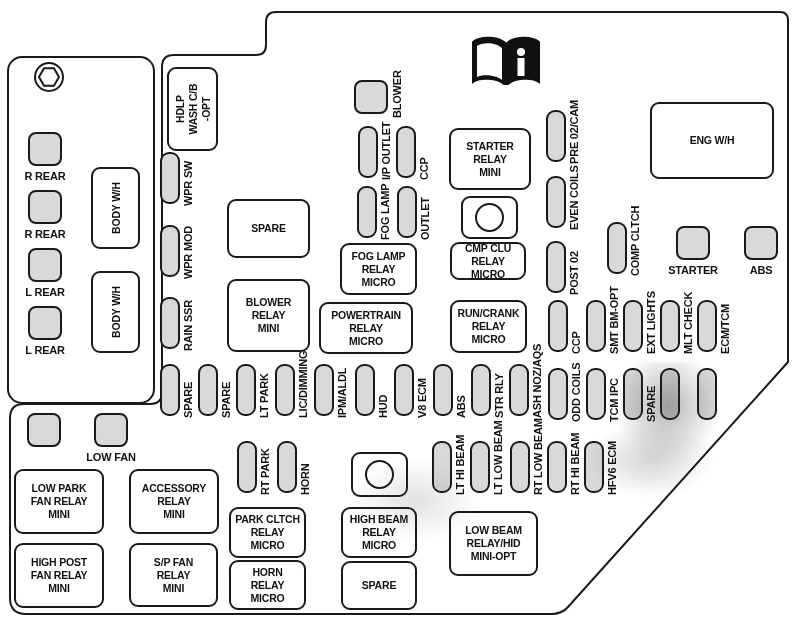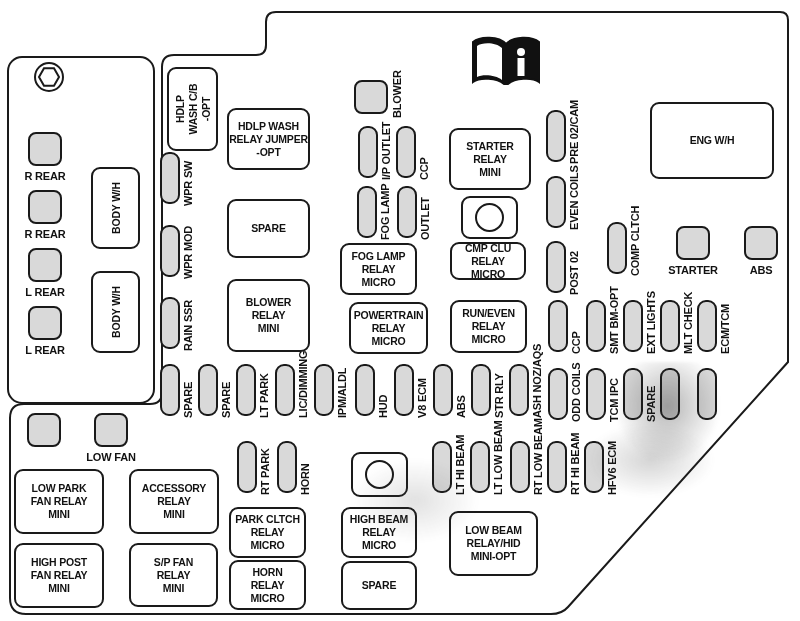--- a/index.html
+++ b/index.html
@@ -163,55 +163,50 @@
     <div class="sqfuse" style="left: 27px; top: 413px;"></div>
     <div class="sublabel" style="left: 2px; top: 468px;">HIGH FAN</div>
     <div class="sqfuse" style="left: 94px; top: 413px;"></div>
     <div class="sublabel" style="left: 69px; top: 451px;">LOW FAN</div>
     <div class="sqfuse" style="left: 676px; top: 226px;"></div>
     <div class="sublabel" style="left: 651px; top: 264px;">STARTER</div>
     <div class="sqfuse" style="left: 744px; top: 226px;"></div>
     <div class="sublabel" style="left: 719px; top: 264px;">ABS</div>
     <div class="sqfuse" style="left: 354px; top: 80px;"></div>
     <div class="vlabel" style="left: 391px; top: 118px;">BLOWER</div>
-    <div class="box" style="left: 227px; top: 108px; width: 83px; height: 62px;">
-      <div class="boxline">HDLP WASH</div>
-      <div class="boxline">RELAY JUMPER</div>
-      <div class="boxline">-OPT</div>
-    </div>
     <div class="box" style="left: 227px; top: 199px; width: 83px; height: 59px;">
       <div class="boxline">SPARE</div>
     </div>
     <div class="box" style="left: 227px; top: 279px; width: 83px; height: 73px;">
       <div class="boxline">BLOWER</div>
       <div class="boxline">RELAY</div>
       <div class="boxline">MINI</div>
     </div>
     <div class="box" style="left: 340px; top: 243px; width: 77px; height: 52px;">
       <div class="boxline">FOG LAMP</div>
       <div class="boxline">RELAY</div>
       <div class="boxline">MICRO</div>
     </div>
-    <div class="box" style="left: 349px; top: 302px; width: 79px; height: 52px;">
+    <div class="box" style="left: 319px; top: 302px; width: 94px; height: 52px;">
       <div class="boxline">POWERTRAIN</div>
       <div class="boxline">RELAY</div>
       <div class="boxline">MICRO</div>
     </div>
     <div class="box" style="left: 449px; top: 128px; width: 82px; height: 62px;">
       <div class="boxline">STARTER</div>
       <div class="boxline">RELAY</div>
       <div class="boxline">MINI</div>
     </div>
     <div class="box" style="left: 450px; top: 242px; width: 76px; height: 38px;">
       <div class="boxline">CMP CLU</div>
       <div class="boxline">RELAY</div>
       <div class="boxline">MICRO</div>
     </div>
     <div class="box" style="left: 450px; top: 300px; width: 77px; height: 53px;">
-      <div class="boxline">RUN/EVEN</div>
+      <div class="boxline">RUN/CRANK</div>
       <div class="boxline">RELAY</div>
       <div class="boxline">MICRO</div>
     </div>
     <div class="box" style="left: 650px; top: 94px; width: 124px; height: 77px; margin-top: 8px;">
       <div class="boxline">ENG W/H</div>
     </div>
     <div class="box" style="left: 14px; top: 469px; width: 90px; height: 65px;">
       <div class="boxline">LOW PARK</div>
       <div class="boxline">FAN RELAY</div>
       <div class="boxline">MINI</div>

